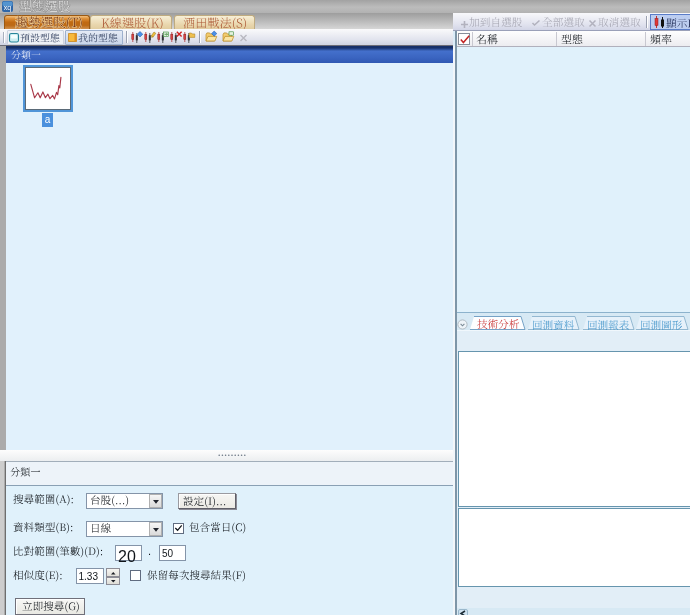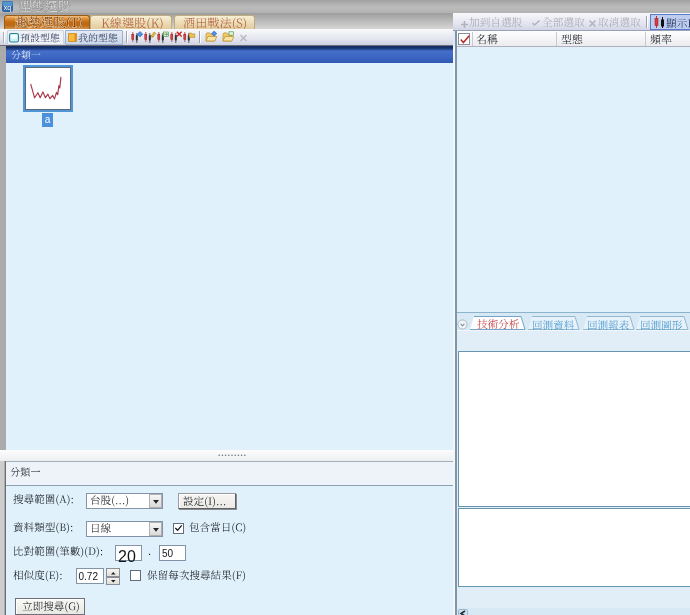--- a/index.html
+++ b/index.html
@@ -391,21 +391,21 @@
       <use href="#g52" x="0.0"></use>
       <use href="#g53" x="100.0"></use>
       <use href="#g54" x="200.0"></use>
       <use href="#g29" x="300.0"></use>
       <use href="#g55" x="335.6"></use>
       <use href="#g31" x="400.5"></use>
       <use href="#g32" x="436.1"></use>
     </g>
   </svg>
 <div style="left:76px;top:568px;width:28px;height:16px;background:#fff;border:1px solid #8494a8"></div>
-<div style="left:78.5px;top:570.5px;font-size:10px;color:#10151a">0.72</div>
+<div style="left:78.5px;top:570.5px;font-size:10px;color:#10151a">1.33</div>
 <div style="left:106px;top:568px;width:13.5px;height:8.5px;background:linear-gradient(#f6f5f2,#e2e0da);border:1px solid #8d8d96"></div>
 <div style="left:106px;top:576.5px;width:13.5px;height:8.5px;background:linear-gradient(#f2f1ee,#deddd6);border:1px solid #8d8d96"></div>
 <svg class="i" style="left:110.5px;top:571.5px" width="4.5" height="2.6">
     <path d="M0 2.6 L4.5 2.6 L2.25 0 Z" fill="#1a1d24"></path>
   </svg>
 <svg class="i" style="left:110.5px;top:580px" width="4.5" height="2.6">
     <path d="M0 0 L4.5 0 L2.25 2.6 Z" fill="#1a1d24"></path>
   </svg>
 <div style="left:130px;top:570px;width:11px;height:11px;background:#fff;border:1px solid #606c80"></div>
 <svg class="t" style="left:147.0px;top:569.5px" width="101.0" height="13.2">

